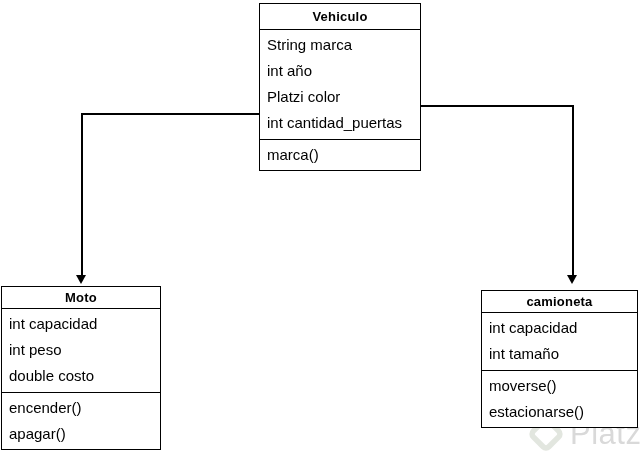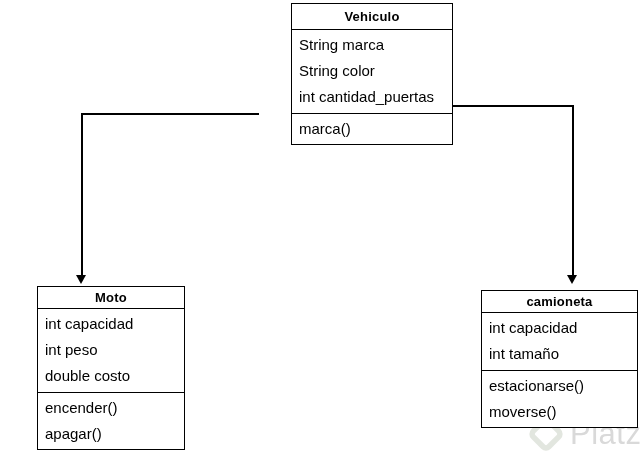--- a/index.html
+++ b/index.html
@@ -18,22 +18,22 @@
     border-bottom:1.5px solid #000;letter-spacing:.2px;
   }
   .cls.big .cls-title{height:25px;}
   .cls.small .cls-title{height:21px;}
   .cls-section{border-bottom:1.5px solid #000;padding:1px 0 4px;}
   .cls-section.methods{border-bottom:none;padding:1px 0 3px;}
   .cls-row{
     height:26px;display:flex;align-items:center;
     padding:0 7px;font-size:15px;white-space:nowrap;
   }
-  #box-vehiculo{left:259px;top:3px;width:162px;margin-left:32px;}
-  #box-moto{left:1px;top:286px;width:148px;margin-left:36px;}
+  #box-vehiculo{left:259px;top:3px;width:162px;}
+  #box-moto{left:1px;top:286px;width:160px;}
   #box-camioneta{left:481px;top:290px;width:157px;}
   
   .hline,.vline{position:absolute;background:#000;z-index:1;}
   #rel-moto-h{left:81px;top:113px;width:178px;height:1.5px;}
   #rel-moto-v{left:81px;top:113px;width:1.5px;height:164px;}
   #rel-cam-h{left:421px;top:105px;width:152px;height:1.5px;}
   #rel-cam-v{left:572px;top:105px;width:1.5px;height:172px;}
   .arrowhead{
     position:absolute;width:0;height:0;z-index:1;
     border-left:5.5px solid transparent;border-right:5.5px solid transparent;
@@ -71,21 +71,22 @@
   <div class="arrowhead" id="arrow-moto"></div>
 
   <div class="hline" id="rel-cam-h"></div>
   <div class="vline" id="rel-cam-v"></div>
   <div class="arrowhead" id="arrow-cam"></div>
 
   <div class="cls big" id="box-vehiculo">
     <div class="cls-title">Vehiculo</div>
     <div class="cls-section">
         <div class="cls-row">String marca</div>
-        <div class="cls-row">String color</div>
+        <div class="cls-row">int año</div>
+        <div class="cls-row">Platzi color</div>
         <div class="cls-row">int cantidad_puertas</div>
       </div>
     <div class="cls-section methods">
         <div class="cls-row">marca()</div>
       </div>
   </div>
 
   <div class="cls small" id="box-moto">
     <div class="cls-title">Moto</div>
     <div class="cls-section">
@@ -99,18 +100,18 @@
       </div>
   </div>
 
   <div class="cls small" id="box-camioneta">
     <div class="cls-title">camioneta</div>
     <div class="cls-section">
         <div class="cls-row">int capacidad</div>
         <div class="cls-row">int tamaño</div>
       </div>
     <div class="cls-section methods">
+        <div class="cls-row">moverse()</div>
         <div class="cls-row">estacionarse()</div>
-        <div class="cls-row">moverse()</div>
       </div>
   </div>
 
 </div>
 
 </body></html>

